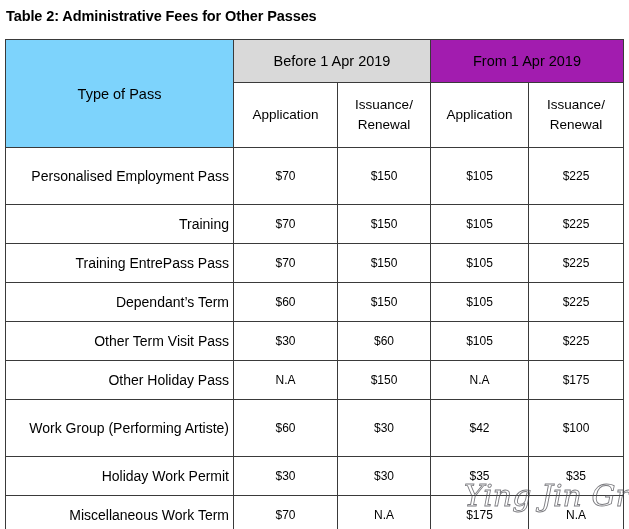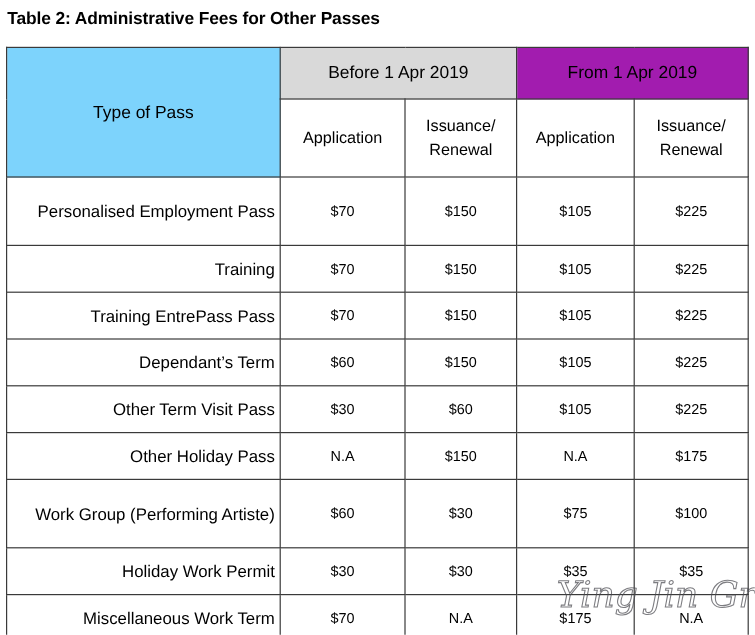--- a/index.html
+++ b/index.html
@@ -193,21 +193,21 @@
         <td class="pass-name">Other Holiday Pass</td>
         <td class="fee">N.A</td>
         <td class="fee">$150</td>
         <td class="fee">N.A</td>
         <td class="fee">$175</td>
       </tr>
       <tr class="r-tall">
         <td class="pass-name">Work Group (Performing Artiste)</td>
         <td class="fee">$60</td>
         <td class="fee">$30</td>
-        <td class="fee">$75</td>
+        <td class="fee">$42</td>
         <td class="fee">$100</td>
       </tr>
       <tr class="r-norm">
         <td class="pass-name">Holiday Work Permit</td>
         <td class="fee">$30</td>
         <td class="fee">$30</td>
         <td class="fee">$35</td>
         <td class="fee">$35</td>
       </tr>
       <tr class="r-norm">

